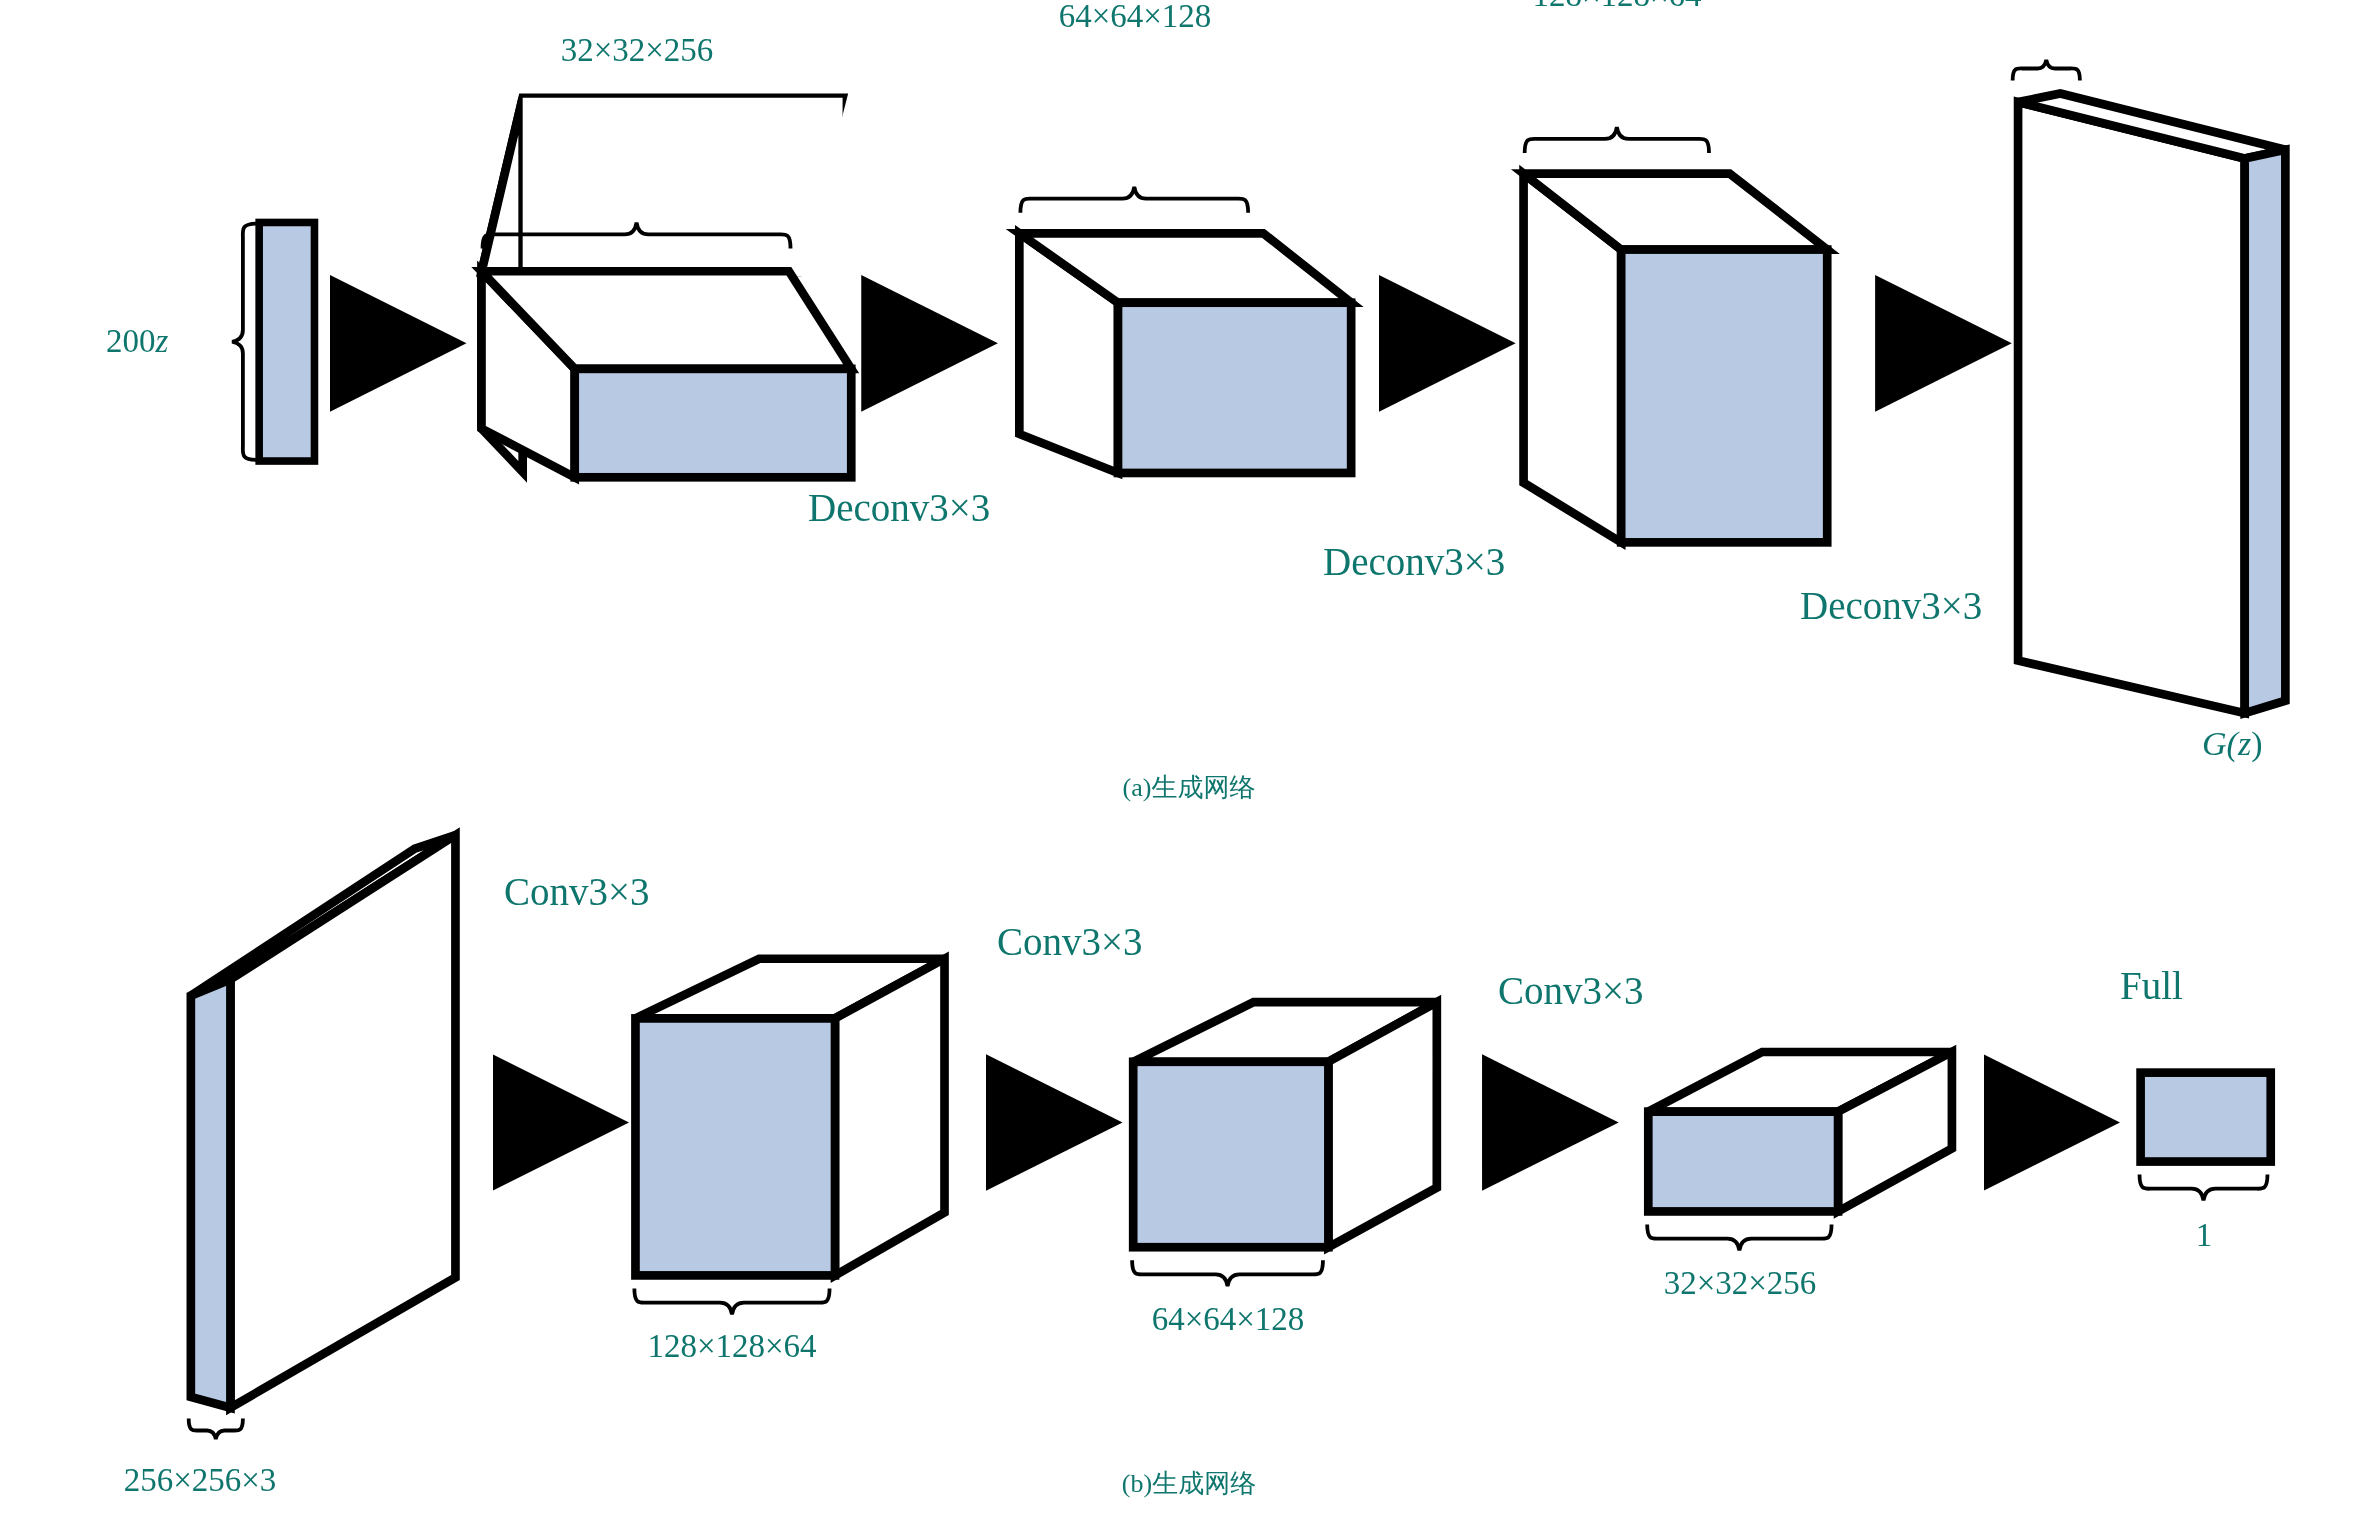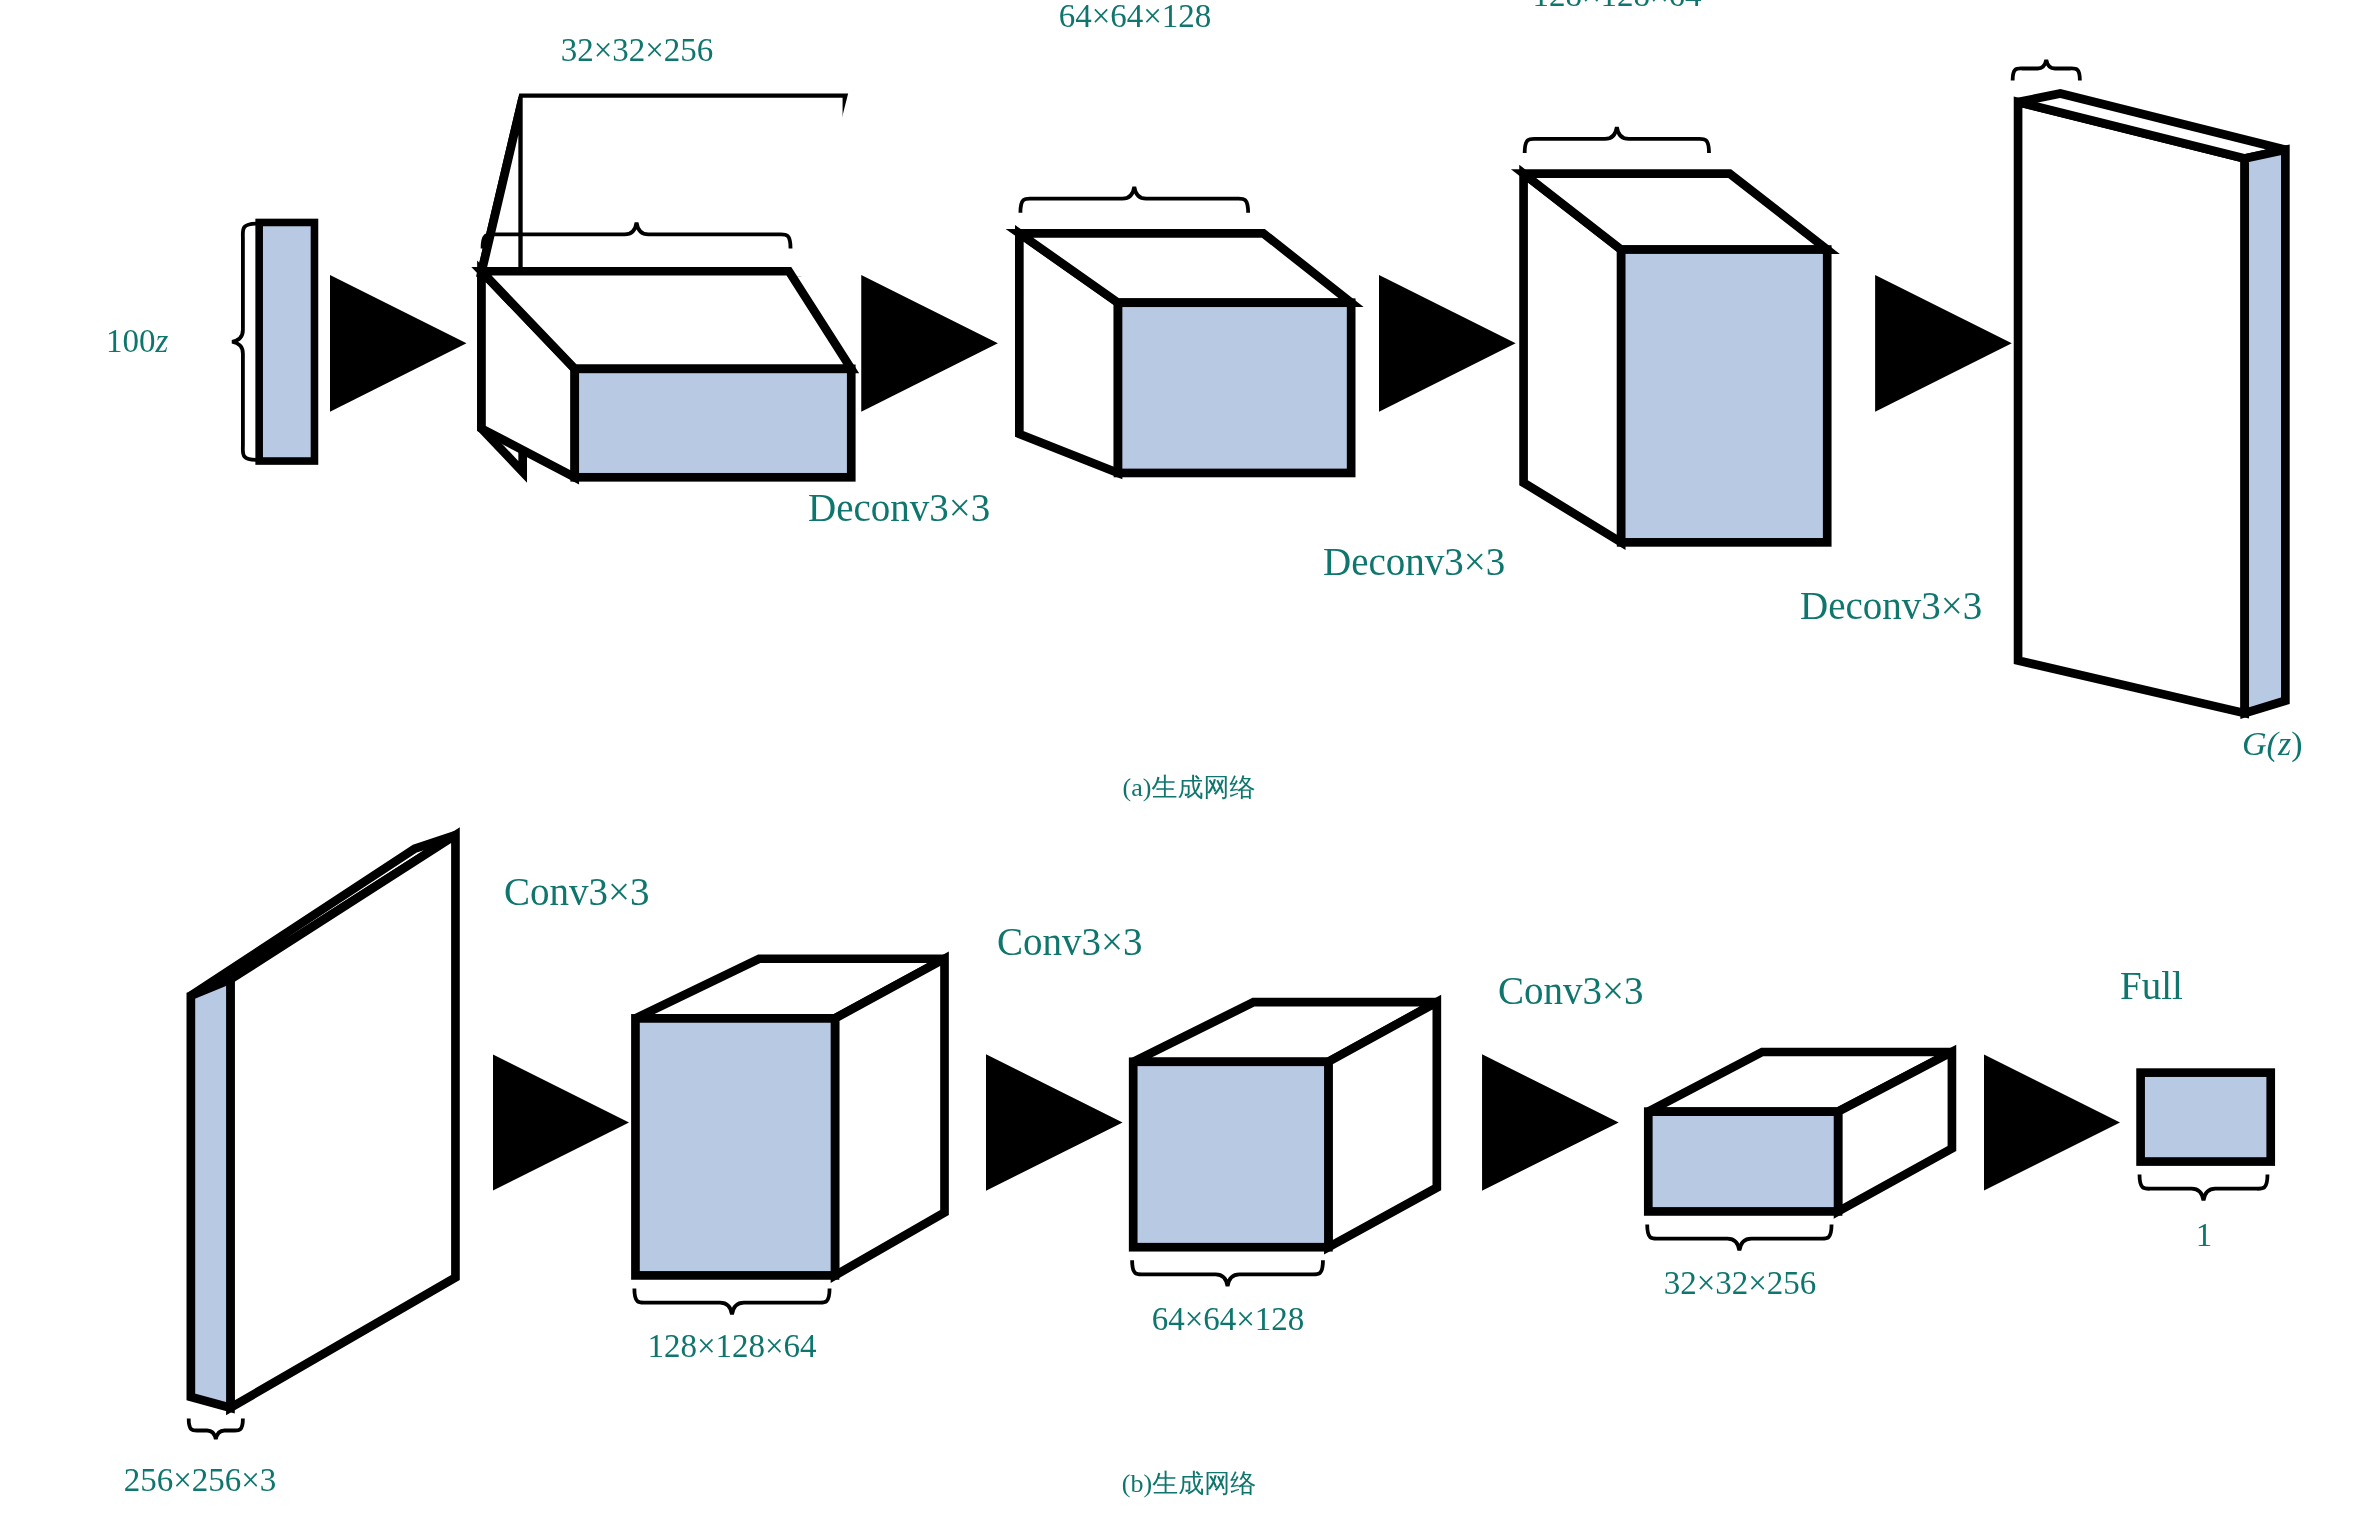--- a/index.html
+++ b/index.html
@@ -155,32 +155,32 @@
   </g>
 
   <g>
     <rect x="3948" y="1978" width="240" height="164" fill="#b8c9e4" stroke="#000" stroke-width="16"></rect>
   </g>
   <path fill="none" stroke="#000" stroke-width="7" d="M3946,2166 C3946,2196 3956,2192 3970,2192 L4042,2192 C4056,2192 4062,2200 4064,2214
            C4066,2200 4072,2192 4086,2192 L4158,2192 C4172,2192 4182,2196 4182,2166"></path>
 </svg>
 
 <div class="lbl dim" style="left:106px;top:325px;">
-  <span>100</span><i>z</i>
+  <span>200</span><i>z</i>
 </div>
 
 <div class="lbl dim ctr" style="left:637px;top:34px;">32×32×256</div>
 <div class="lbl dim ctr" style="left:1135px;top:0px;">64×64×128</div>
 <div class="lbl dim ctr" style="left:1617px;top:-20.6px;">128×128×64</div>
 
 <div class="lbl op" style="left:808px;top:488px;">Deconv3×3</div>
 <div class="lbl op" style="left:1323px;top:542px;">Deconv3×3</div>
 <div class="lbl op" style="left:1800px;top:586px;">Deconv3×3</div>
 
-<div class="lbl" style="left:2202px;top:727px;margin-left:40px;">
+<div class="lbl" style="left:2202px;top:727px;">
   <i style="font-style:italic;">G(</i><i>z</i><span>)</span>
 </div>
 
 <div class="lbl cap ctr" style="left:1189px;top:775px;">(a)生成网络</div>
 
 <div class="lbl op" style="left:504px;top:872px;">Conv3×3</div>
 <div class="lbl op" style="left:997px;top:922px;">Conv3×3</div>
 <div class="lbl op" style="left:1498px;top:971px;">Conv3×3</div>
 <div class="lbl op" style="left:2120px;top:966px;">Full</div>
 

